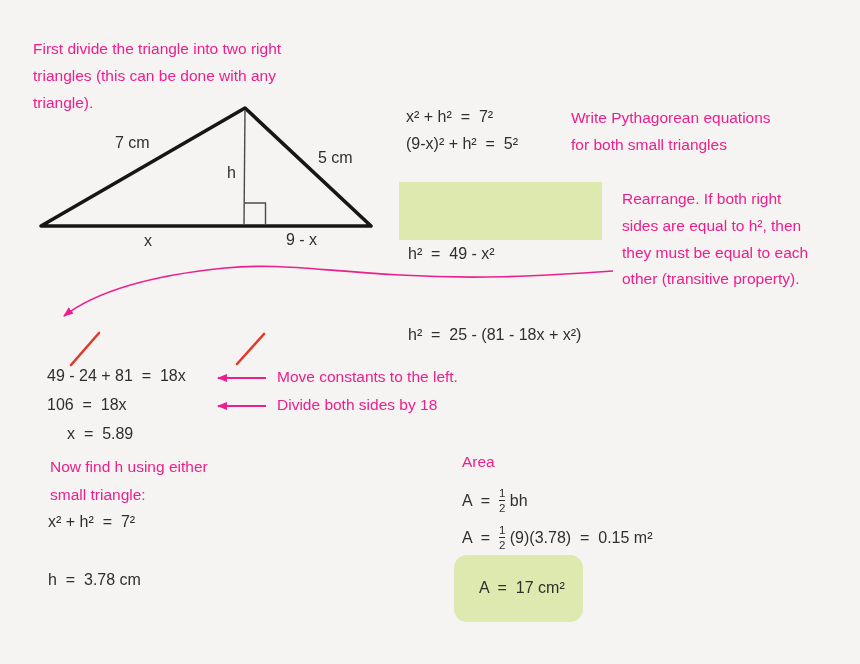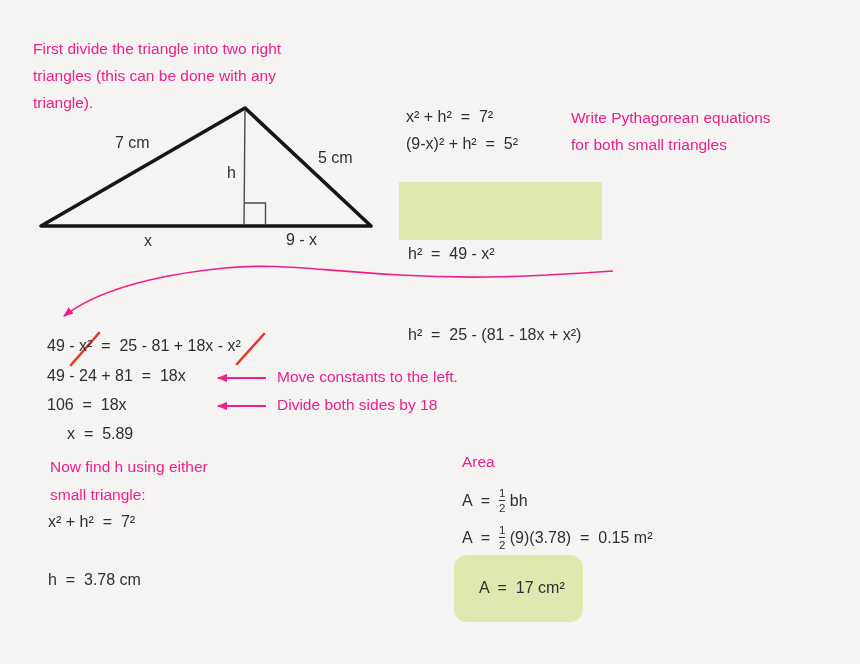--- a/index.html
+++ b/index.html
@@ -70,22 +70,25 @@
 
   <div class="txt eq" style="left:406px; top:107px;">x² + h²  =  7²</div>
   <div class="txt eq" style="left:406px; top:134px;">(9-x)² + h²  =  5²</div>
   <div class="txt pink note" style="left:571px; top:105px;">Write Pythagorean equations
 for both small triangles</div>
 
   <div class="hlbox" id="rearrange-box">
     <div class="eq">h²  =  49 - x²</div>
     <div class="eq">h²  =  25 - (81 - 18x + x²)</div>
   </div>
+  <div class="txt pink note" style="left:622px; top:186px;">Rearrange. If both right
+sides are equal to h², then
+they must be equal to each
+other (transitive property).</div>
 
-  <div class="txt eq" style="left:47px; top:336px;">49 - x²  =  25 - 81 + 18x - x²</div>
   <div class="txt eq" style="left:47px; top:366px;">49 - 24 + 81  =  18x</div>
   <div class="txt pink note" style="left:277px; top:367px; line-height:20px;">Move constants to the left.</div>
   <div class="txt eq" style="left:47px; top:395px;">106  =  18x</div>
   <div class="txt pink note" style="left:277px; top:395px; line-height:20px;">Divide both sides by 18</div>
   <div class="txt eq" style="left:67px; top:424px;">x  =  5.89</div>
 
   <div class="txt pink note" style="left:50px; top:453px; line-height:27.5px;">Now find h using either
 small triangle:</div>
   <div class="txt eq" style="left:48px; top:512px;">x² + h²  =  7²</div>
   <div class="txt eq" style="left:48px; top:570px;">h  =  3.78 cm</div>

